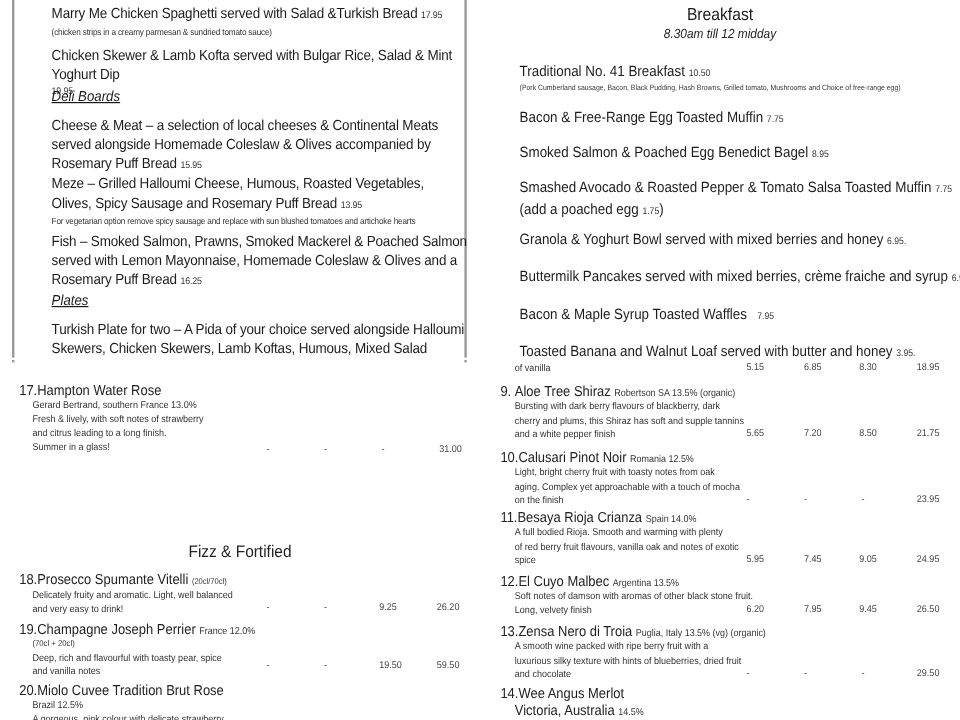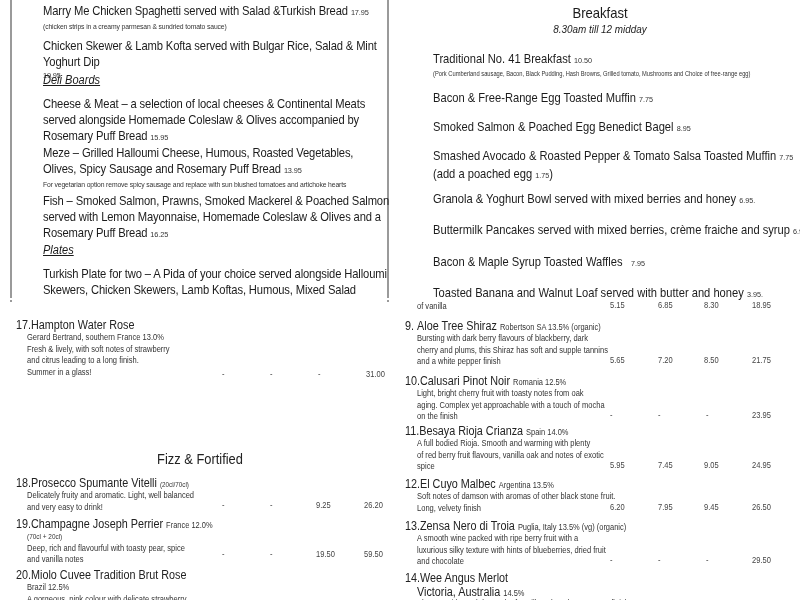--- a/index.html
+++ b/index.html
@@ -3,21 +3,21 @@
 <meta charset="utf-8">
 <style>
   * { box-sizing: border-box; margin: 0; padding: 0; }
   html, body { width: 800px; height: 600px; overflow: hidden; background: #ffffff; }
   body { position: relative; font-family: "Liberation Sans", sans-serif; color: #1a1a1a; }
 
   .quad { position: absolute; overflow: hidden; text-decoration: underline; }
   #q-tl { left: 0; top: 0; width: 400px; height: 300px; }
   #q-tr { left: 400px; top: 0; width: 400px; height: 300px; }
   #q-bl { left: 0; top: 300px; width: 400px; height: 300px; }
-  #q-br { left: 388px; top: 300px; width: 400px; height: 300px; }
+  #q-br { left: 400px; top: 300px; width: 400px; height: 300px; }
 
   
   .box-left { position: absolute; left: 10px; top: 0; width: 379px; height: 298px;
               border-left: 2px solid #9a9a9a; border-right: 2px solid #9a9a9a; }
   .food { position: absolute; left: 43px; width: 340px; font-size: 12.2px; line-height: 16px;
           color: #1c1c1c; letter-spacing: -0.15px; transform: scaleX(0.92); transform-origin: left top; width: 370px; }
   .food .price { font-size: 8px; color: #333; }
   .food .note { display: block; font-size: 7.4px; line-height: 11px; color: #333; }
   .section-h { position: absolute; left: 43px; font-size: 12px; font-style: italic; text-decoration: underline;
                transform: scaleX(0.92); transform-origin: left top; }

